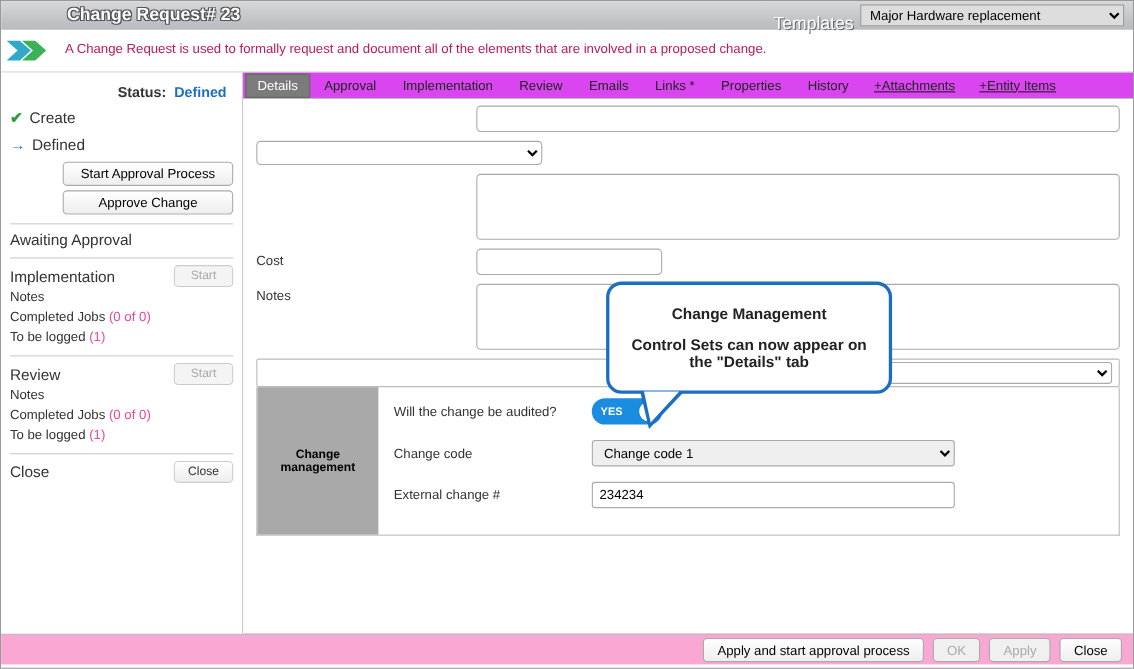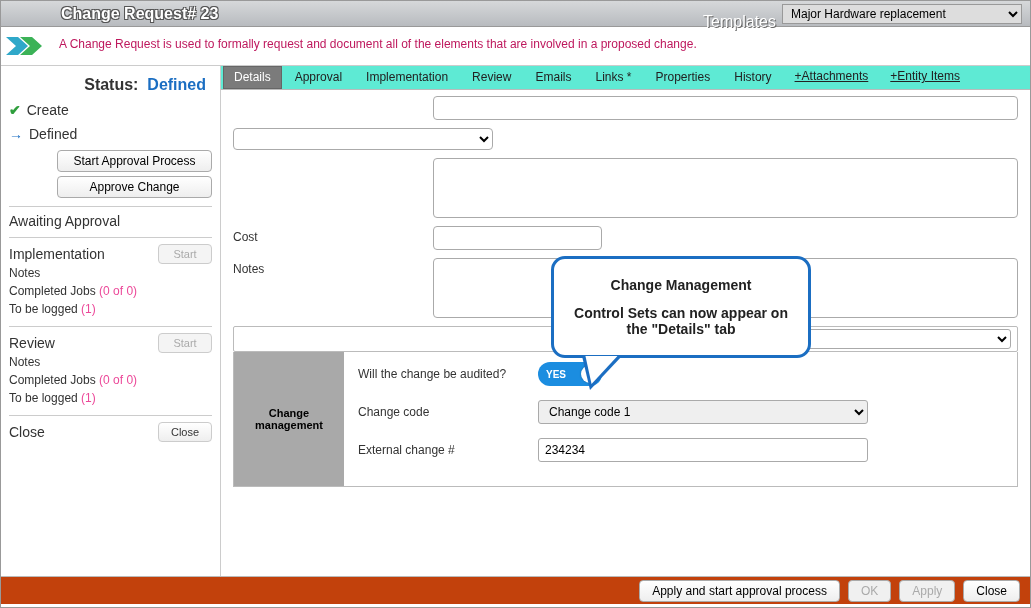--- a/index.html
+++ b/index.html
@@ -7,56 +7,56 @@
   .header { height: 26px; background: linear-gradient(#d6d8da,#b8bbbf); display:flex; align-items:center; padding:0 8px 0 60px; border-bottom:1px solid #999; }
   .header-title { font-size:16px; font-weight:bold; color:#fff; text-shadow: -1px -1px 0 #555, 1px -1px 0 #555, -1px 1px 0 #555, 1px 1px 0 #555; flex:1; }
   .header-right { display:flex; align-items:center; gap:6px; }
   .header-right label { color:#fff; font-weight:normal; text-shadow:1px 1px 0 #666; font-size:16px;margin-top:16px;}
   .header-select { width:240px; height:20px; background:#ddd; border:1px solid #999; font-size:12px; padding:1px 4px; }
   .banner { display:flex; align-items:flex-start; background:#fff; border-bottom:1px solid #ccc; padding:4px 8px 4px 4px; min-height:34px; }
   .banner-icon { width:46px; height:30px; display:flex; align-items:center; justify-content:center; }
   .banner-text { padding:6px 8px; font-size:12px; color:#be185d; }
   .main { display:flex; height: calc(100% - 26px - 42px - 28px); }
   .sidebar { width:220px; border-right:1px solid #ccc; padding:6px 8px; background:#fff; }
-  .status-line { text-align:right; padding:4px 6px; font-size:16px; }
+  .status-line { text-align:right; padding:4px 6px; font-size:13px; }
   .status-line b { font-weight:bold; color:#333; }
   .status-val { color:#1b6ec2; font-weight:bold; }
   .sb-item { display:flex; align-items:center; gap:6px; padding:4px 0; font-size:14px; }
   .sb-check { color:#2e9e3c; font-weight:bold; }
   .sb-arrow { color:#1b6ec2; font-weight:bold; }
   .sb-btn { display:block; margin:4px 0 4px auto; width:155px; height:22px; border:1px solid #aaa; border-radius:4px; background:linear-gradient(#fff,#eee); font-size:12px; cursor:pointer;}
   .sb-section { margin-top:8px; }
   .sb-head { display:flex; align-items:center; justify-content:space-between; border-top:1px solid #ccc; padding-top:6px; }
   .sb-head h4 { font-size:14px; font-weight:normal; }
   .sb-start { width:54px; height:20px; border:1px solid #ccc; border-radius:4px; background:#f4f4f4; color:#aaa; font-size:11px;}
   .sb-sub { font-size:12px; padding:2px 0; }
   .sb-link { color:#ec4899; }
   .content { flex:1; display:flex; flex-direction:column; position:relative; }
-  .tabs { display:flex; background:#5eead4; border-bottom:1px solid #bbb; height:24px; padding-left:2px; gap:2px; }
+  .tabs { display:flex; align-items:center; background:#d946ef; border-bottom:1px solid #bbb; height:24px; padding-left:2px; gap:2px; }
   .tab { padding:3px 10px; font-size:12px; border:1px solid transparent; cursor:pointer; color:#222; }
   .tab.active { background:#7b7b7b; color:#fff; border:1px solid #666; }
   .tab-link { text-decoration:underline; padding:3px 10px; font-size:12px; cursor:pointer; color:#222;}
   .form-area { padding:6px 12px 6px 12px; overflow:auto; flex:1; position:relative; }
   .row { display:flex; align-items:flex-start; margin-bottom:8px; }
   .row label { width:200px; padding-top:4px; font-size:12px; }
   .ta { flex:1; border:1px solid #aaa; border-radius:4px; min-height:24px; resize:none; font-size:12px; padding:3px 6px; }
   .ta-scroll { height:60px; overflow-y:scroll; }
   .sel { flex:0 0 260px; border:1px solid #aaa; border-radius:4px; height:22px; background:#fff; font-size:12px; padding:0 4px;}
   .ctrl-head { display:flex; align-items:center; border:1px solid #bbb; border-radius:2px; padding:2px 6px; margin-top:4px; }
   .ctrl-head b { flex:1; text-align:right; padding-right:6px; font-weight:bold; font-size:12px;}
   .ctrl-sel { width:230px; height:20px; border:1px solid #aaa; border-radius:3px; background:#fff; }
   .ctrl-body { display:flex; border:1px solid #bbb; border-top:none; min-height:110px; }
   .ctrl-side { width:110px; background:#a9a9a9; color:#000; font-weight:bold; font-size:11px; text-align:center; display:flex; align-items:center; justify-content:center; padding:6px; }
   .ctrl-form { flex:1; padding:10px 14px; }
   .crow { display:flex; align-items:center; margin-bottom:14px; }
   .crow label { width:180px; font-size:12px; }
   .toggle { width:64px; height:24px; border-radius:12px; background:#1b8de0; position:relative; display:flex; align-items:center; padding:0 8px; color:#fff; font-size:10px; font-weight:bold; }
   .toggle .knob { position:absolute; right:3px; top:3px; width:18px; height:18px; border-radius:50%; background:#fff; box-shadow:0 0 2px rgba(0,0,0,.3);}
   .cinput, .csel { width:330px; height:24px; border:1px solid #aaa; border-radius:3px; font-size:12px; padding:2px 6px;}
-  .footer { height:28px; border-top:1px solid #bbb; background:#c2410c; display:flex; align-items:center; justify-content:flex-end; gap:8px; padding:0 10px;}
+  .footer { height:28px; border-top:1px solid #bbb; background:#f9a8d4; display:flex; align-items:center; justify-content:flex-end; gap:8px; padding:0 10px;}
   .fbtn { height:22px; padding:0 12px; border:1px solid #aaa; border-radius:4px; background:linear-gradient(#fff,#eee); font-size:12px; cursor:pointer; }
   .fbtn.disabled { color:#aaa; background:#f0f0f0; cursor:default;}
   .callout { position:absolute; left:330px; top:190px; width:260px; z-index:50; }
   .callout-body { background:#fff; border:3px solid #1b6ec2; border-radius:14px; padding:18px 16px; font-size:14px; font-weight:bold; text-align:center; color:#222; }
   .callout-tail { position:absolute; left:28px; bottom:-32px; width:0; height:0; border-left:14px solid transparent; border-right:26px solid transparent; border-top:34px solid #1b6ec2; transform:skewX(-10deg);}
   .callout-tail-inner { position:absolute; left:32px; bottom:-26px; width:0; height:0; border-left:11px solid transparent; border-right:21px solid transparent; border-top:28px solid #fff; transform:skewX(-10deg); z-index:51;}
 </style>
 </head>
 <body>
 

